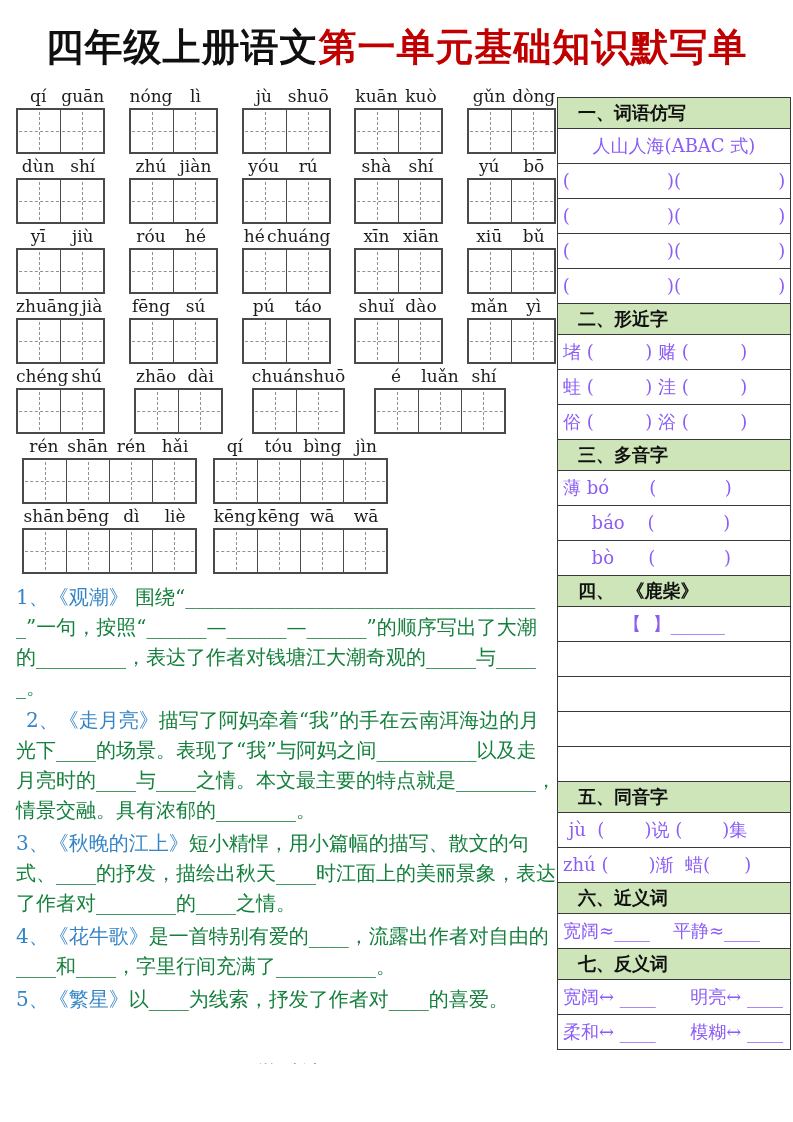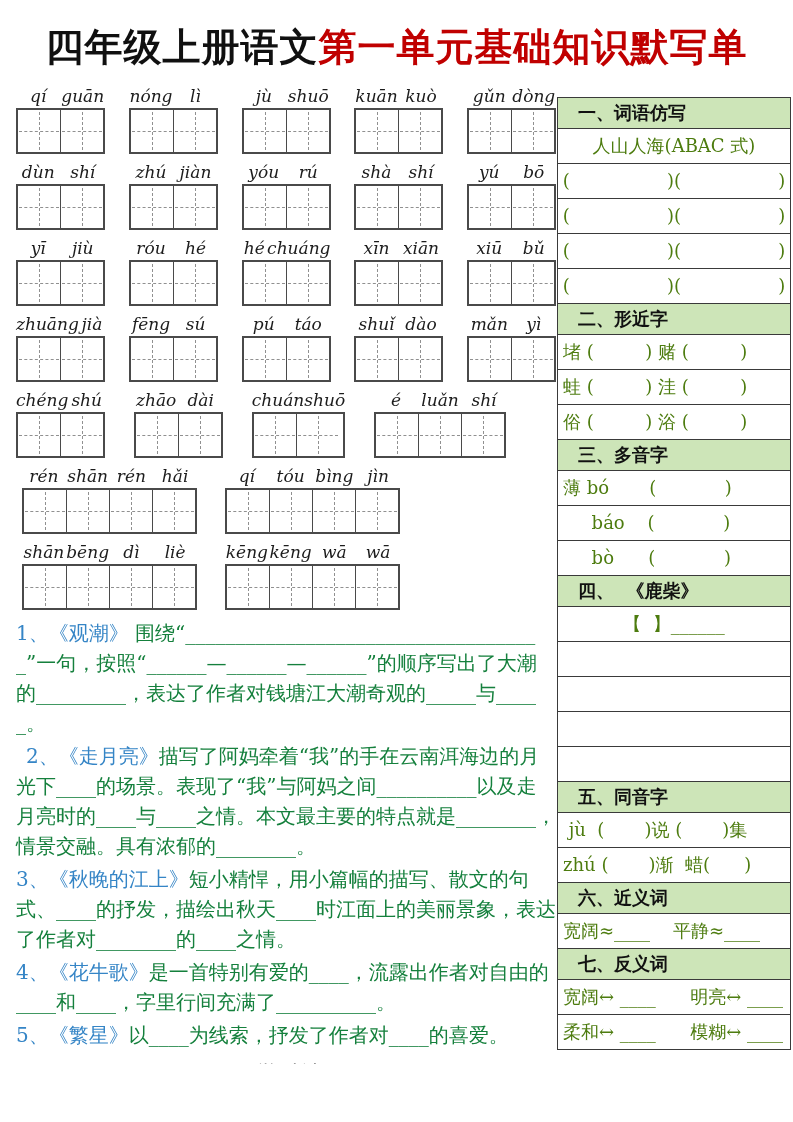--- a/index.html
+++ b/index.html
@@ -12,24 +12,24 @@
 
   
   .title{position:absolute;top:22px;left:0;width:100%;margin:0;text-align:center;
          font-size:38px;font-weight:bold;letter-spacing:1px;white-space:nowrap;}
   .t-black{color:#101010;}
   .t-red{color:var(--red);}
 
   
   .left{position:absolute;left:16px;top:84px;width:540px;}
 
-  .g-row{display:flex;margin-bottom:6px;font-style:italic;}
+  .g-row{display:flex;}
   .g-row.spread{justify-content:space-between;}
   .g-row.spread-narrow{justify-content:space-between;width:490px;}
-  .g-row.pair{gap:28px;margin-left:6px;}
+  .g-row.pair{gap:16px;margin-left:6px;}
   .g-unit{display:block;}
   .g-pinyin{display:flex;height:23px;align-items:flex-end;justify-content:center;margin-bottom:1px;}
   .syl{flex:1;text-align:center;font-size:17px;line-height:21px;white-space:nowrap;color:#1c1c1c;}
   .g-grid{display:flex;border:2px solid var(--gridline);background:#fff;}
   .g-box{width:42px;height:42px;border-right:1px solid var(--gridline);position:relative;}
   .g-box:last-child{border-right:none;}
   .g-box::before{content:"";position:absolute;left:50%;top:2px;bottom:2px;border-left:1px dashed var(--dash);}
   .g-box::after{content:"";position:absolute;top:50%;left:1px;right:1px;border-top:1px dashed var(--dash);}
 
   
@@ -38,21 +38,21 @@
   .q:nth-child(2){text-indent:10px;}
   .qt{color:var(--blue);}
   .qb{color:#15803d;}
 
   
   .sidebar{position:absolute;left:557px;top:97px;width:232px;border:1px solid var(--line);background:#fff;}
   .sb-header{background:var(--green);border-bottom:1px solid var(--line);
              font-weight:bold;font-size:18px;height:30px;line-height:30px;
              padding:0 20px;white-space:pre;overflow:hidden;color:#111;}
   .sb-row{height:34px;line-height:34px;border-bottom:1px solid var(--line);
-          font-size:18px;padding:0 5px;white-space:pre;overflow:hidden;color:#4d7c0f;}
+          font-size:18px;padding:0 5px;white-space:pre;overflow:hidden;color:#8b5cf6;}
   .sb-row.center{text-align:center;padding:0 2px;}
   .sb-section:last-child .sb-row:last-child{border-bottom:none;}
 
   
   .watermark{position:absolute;top:1059px;left:256px;width:320px;text-align:center;
              color:#8d8d8d;font-size:22px;font-family:"DejaVu Sans","Liberation Sans",sans-serif;}
   .pageno{position:absolute;top:1076px;left:296px;width:220px;text-align:center;
           color:#4d7c0f;font-size:20px;white-space:pre;}
 </style>
 </head>

